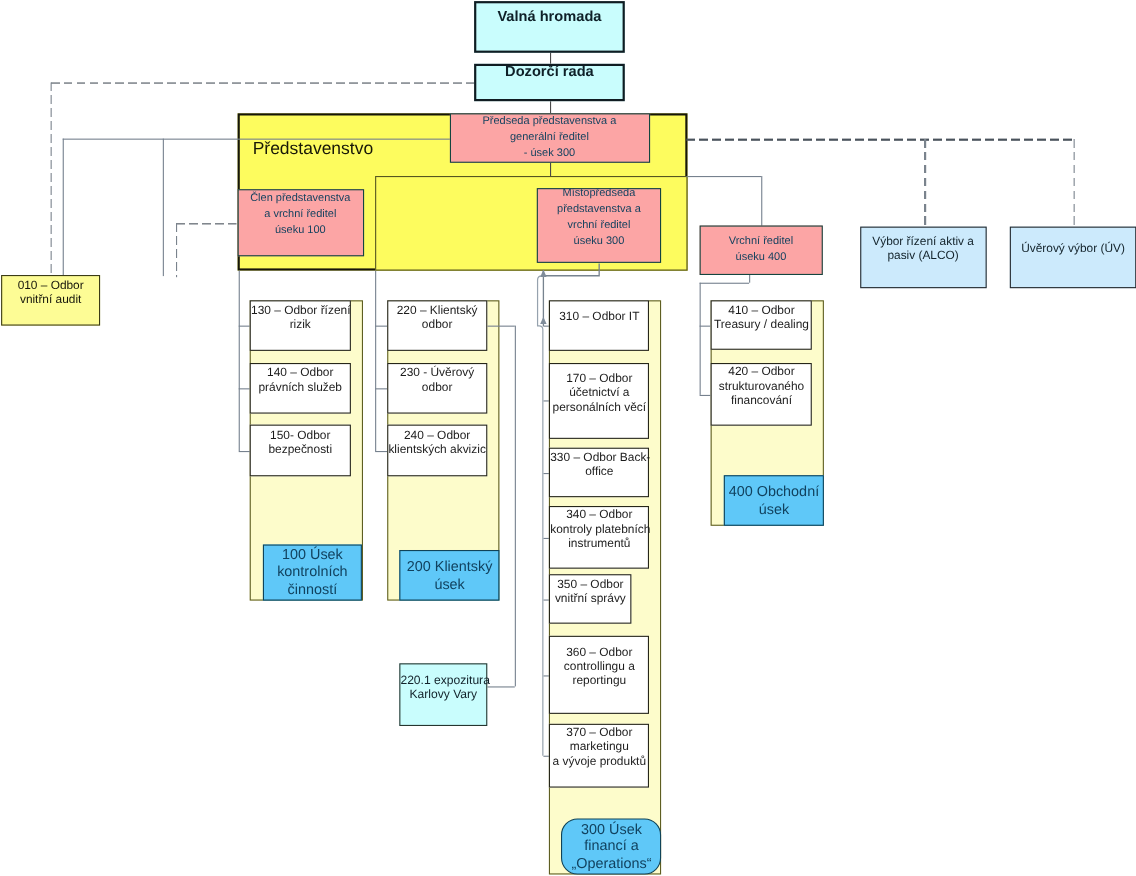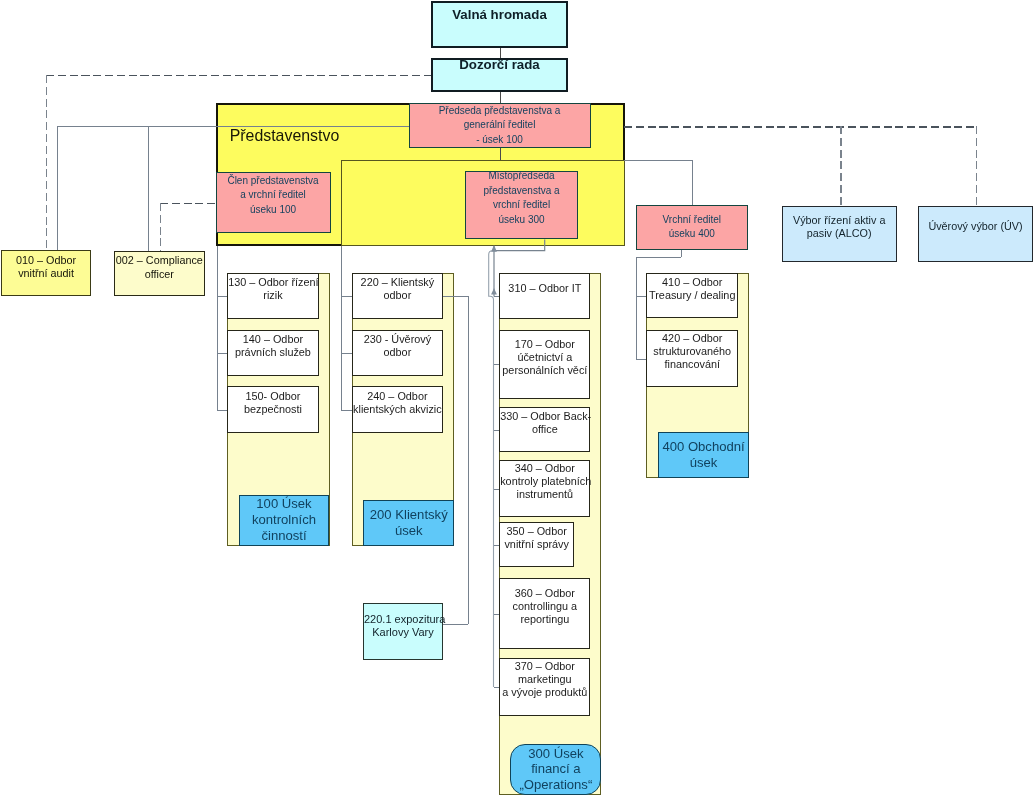--- a/index.html
+++ b/index.html
@@ -232,31 +232,31 @@
     </div>
 <div class="node n-cyanpale" style="left:430.9px;top:1.4px;width:137.2px;height:46.4px;">
       <div class="inner" style="width:100%">
         <span class="txt">Valná hromada</span>
       </div>
     </div>
 <div class="node n-cyan" style="left:408.5px;top:102.5px;width:182.0px;height:45.8px;">
       <div class="inner" style="width:100%">
         <span class="txt">Předseda představenstva a</span>
         <span class="txt">generální ředitel</span>
-        <span class="txt">- úsek 100</span>
+        <span class="txt">- úsek 300</span>
       </div>
     </div>
 <div class="node n-cyan up" style="left:215.5px;top:171.9px;width:115.0px;height:61.3px;">
       <div class="inner" style="width:100%">
         <span class="txt">Člen představenstva</span>
         <span class="txt">a vrchní ředitel</span>
         <span class="txt">úseku 100</span>
       </div>
     </div>
-<div class="node n-cyan up" style="left:465px;top:170.9px;width:113.0px;height:68.6px;">
+<div class="node n-cyan up" style="left:488.0px;top:170.9px;width:113.0px;height:68.6px;">
       <div class="inner" style="width:100%">
         <span class="txt">Místopředseda</span>
         <span class="txt">představenstva a</span>
         <span class="txt">vrchní ředitel</span>
         <span class="txt">úseku 300</span>
       </div>
     </div>
 <div class="node n-cyan" style="left:635.8px;top:205.3px;width:112.0px;height:44.4px;">
       <div class="inner" style="width:100%">
         <span class="txt">Vrchní ředitel</span>
@@ -271,26 +271,20 @@
     </div>
 <div class="node n-palebluebox" style="left:918.0px;top:205.9px;width:115.0px;height:56.5px;">
       <div class="inner" style="width:100%">
         <span class="txt">Úvěrový výbor (ÚV)</span>
       </div>
     </div>
 <div class="node n-yellowsmall" style="left:0.8px;top:250.4px;width:90.5px;height:46.0px;">
       <div class="inner" style="width:100%">
         <span class="txt">010 – Odbor</span>
         <span class="txt">vnitřní audit</span>
-      </div>
-    </div>
-<div class="node n-creamsmall" style="left:113.8px;top:250.9px;width:91.1px;height:45.3px;">
-      <div class="inner" style="width:100%">
-        <span class="txt">002 – Compliance</span>
-        <span class="txt">officer</span>
       </div>
     </div>
 <div class="node n-palecyanbox" style="left:363.0px;top:602.5px;width:80.0px;height:57.0px;">
       <div class="inner" style="width:100%">
         <span class="txt">220.1 expozitura</span>
         <span class="txt">Karlovy Vary</span>
       </div>
     </div>
 <svg class="arrows" viewBox="0 0 1033 796">
  <path d="M494.0 250.7 L544.7 250.7 L544.7 239.5" stroke="#77838F" stroke-width="1.2" fill="none"></path>

